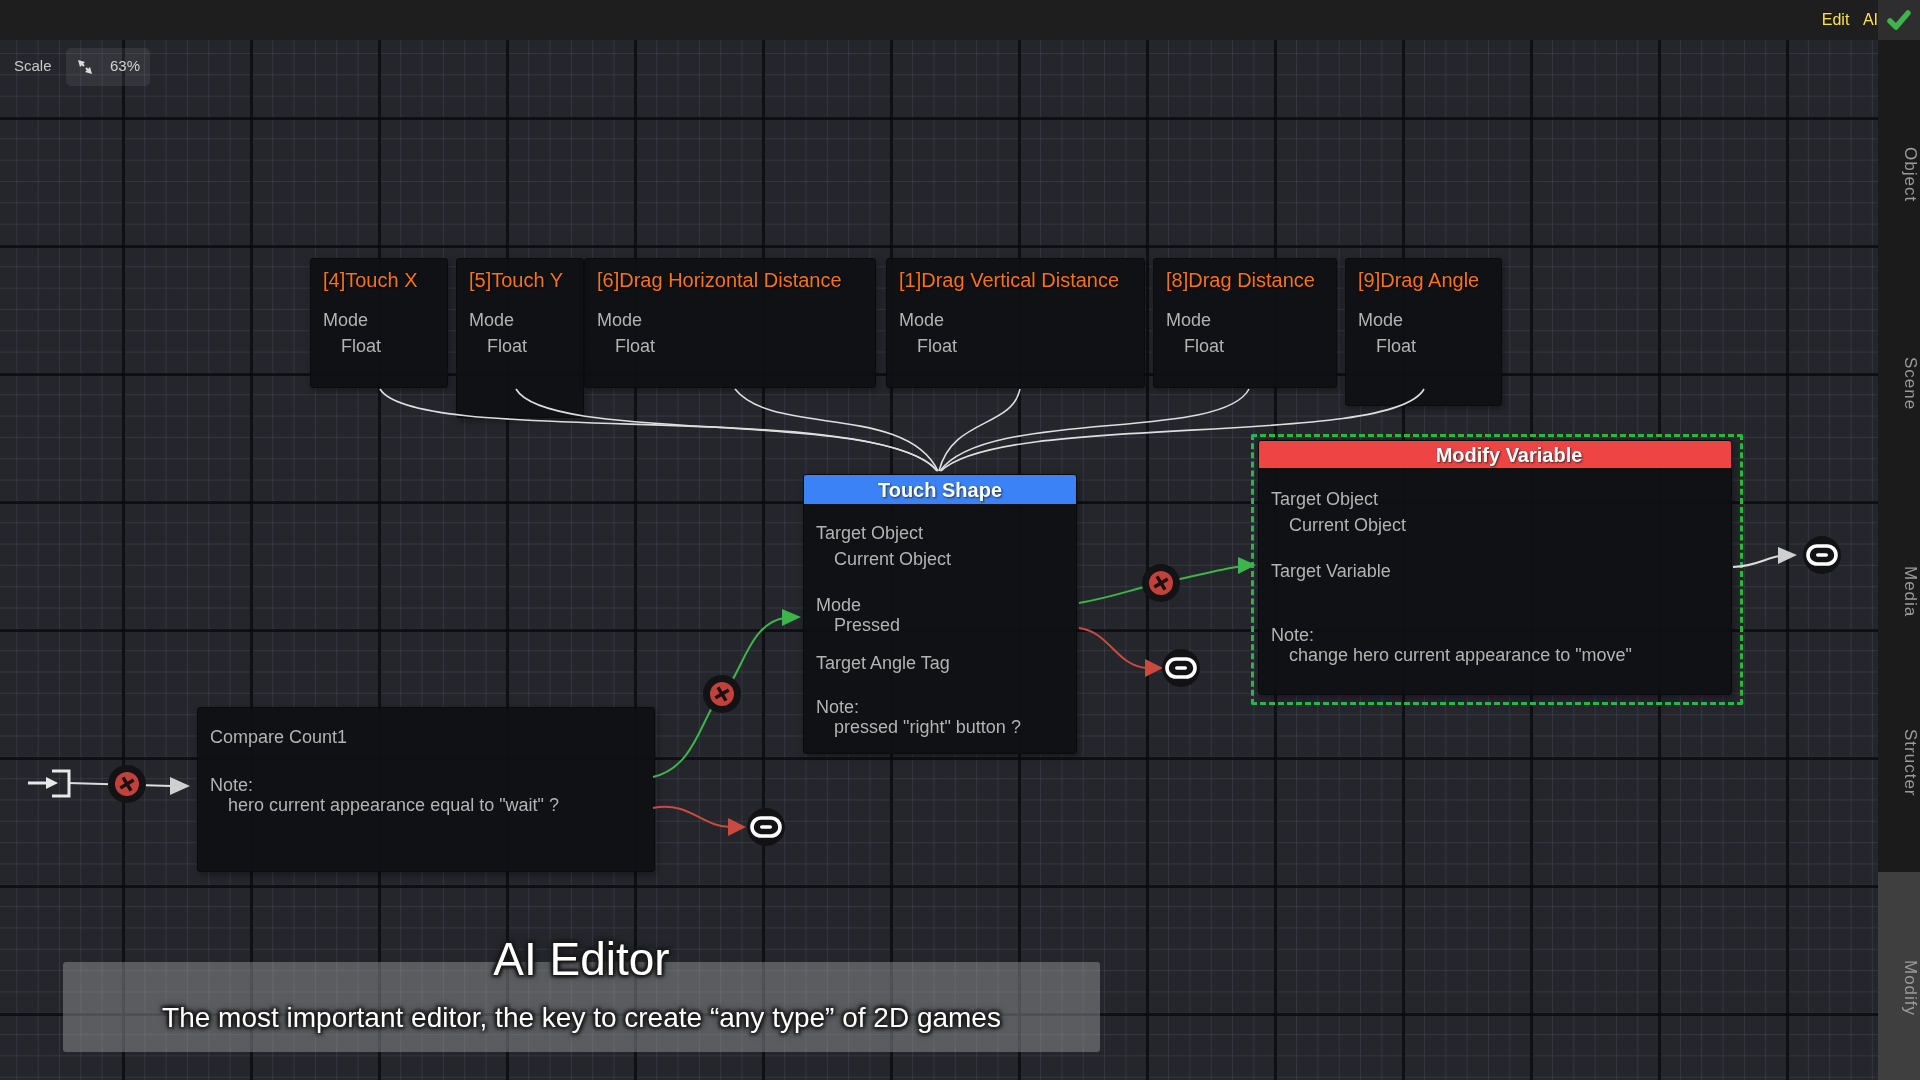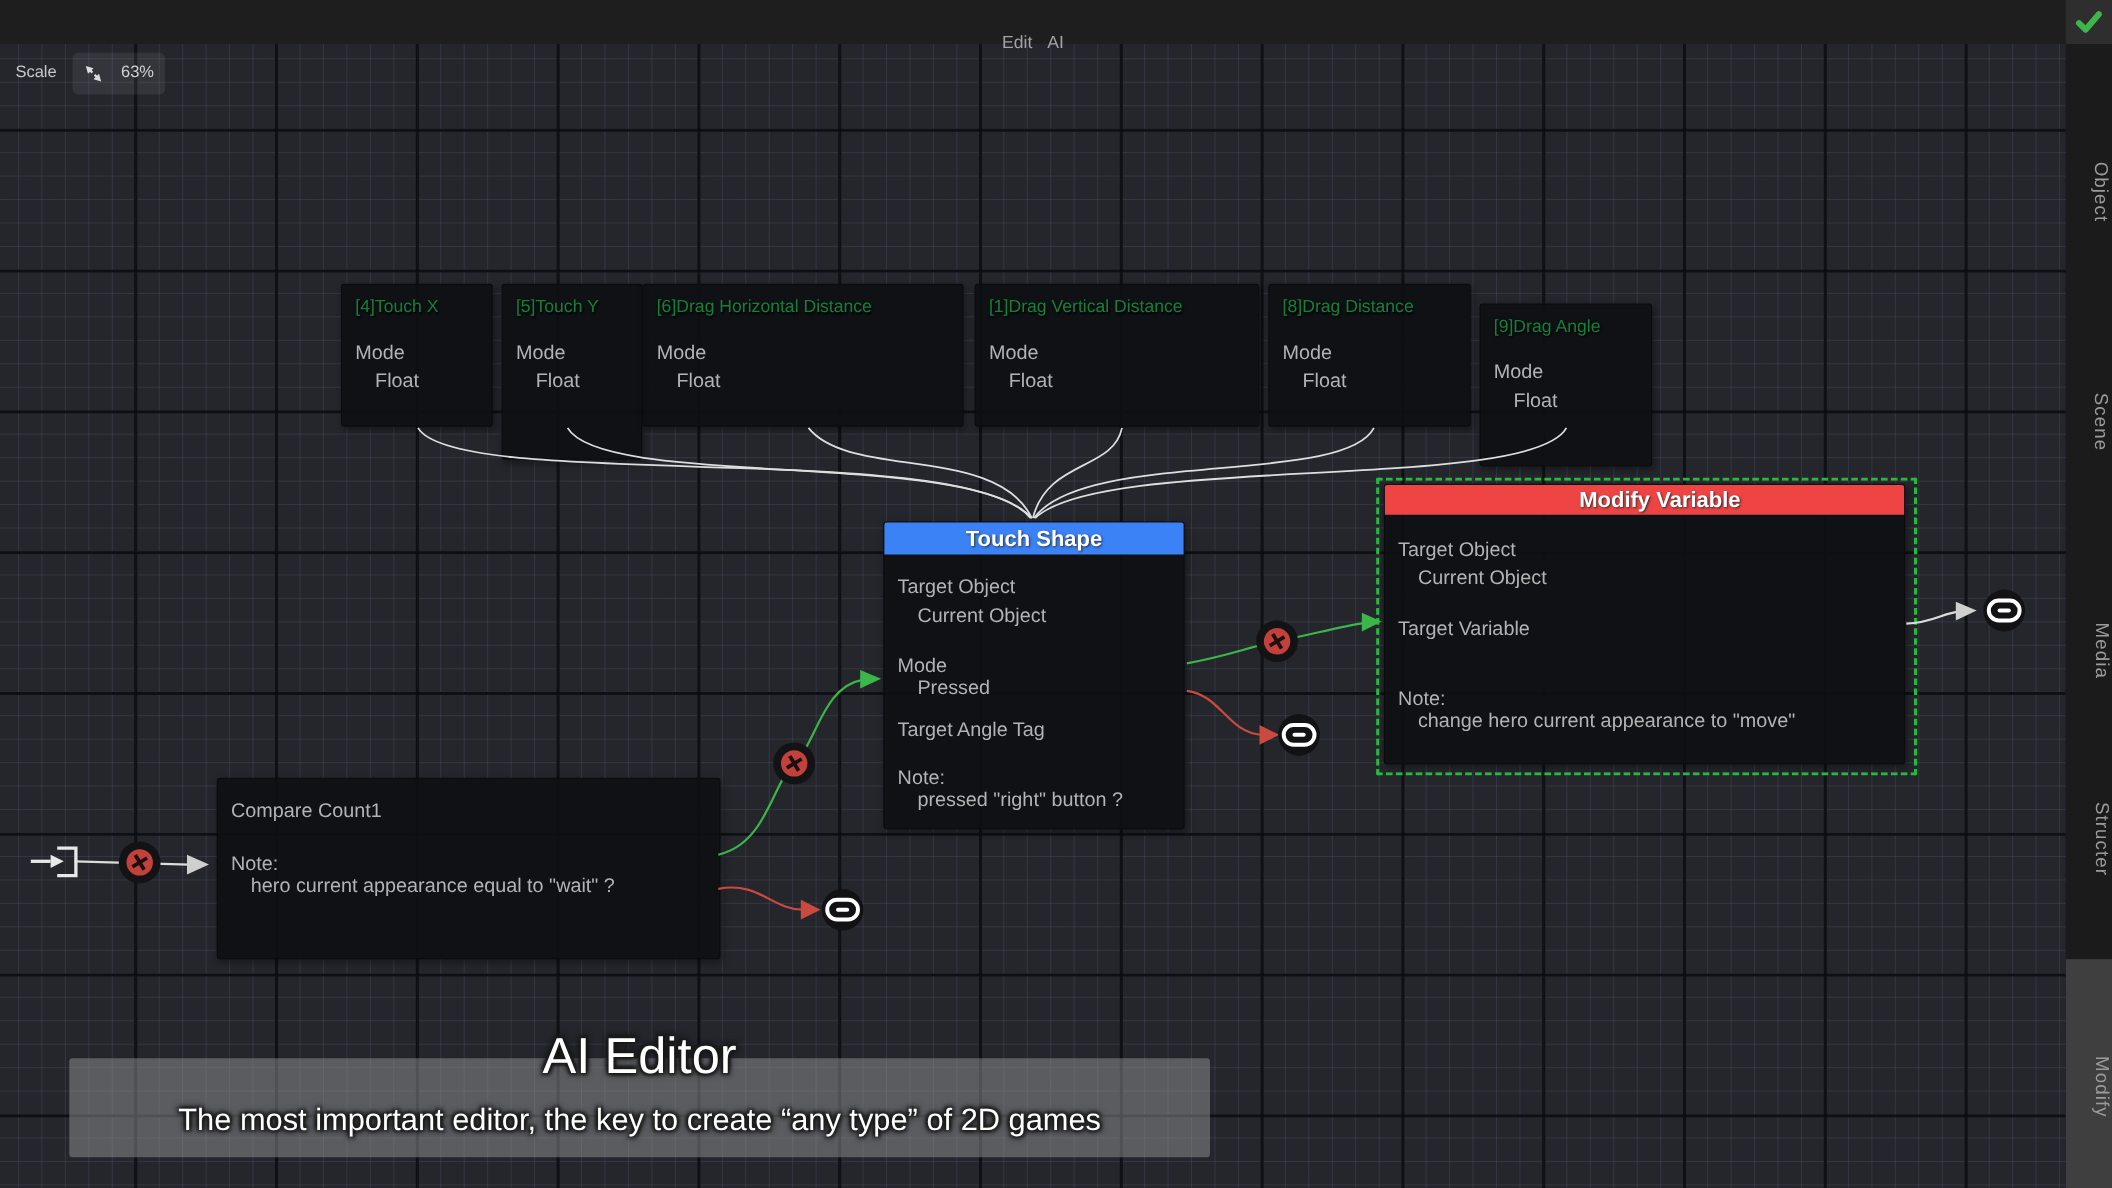--- a/index.html
+++ b/index.html
@@ -1,22 +1,22 @@
 <!DOCTYPE html>
 <html><head>
 <meta charset="utf-8">
 <style>
   html,body{margin:0;padding:0;background:#141414;}
   #stage{position:relative;width:1920px;height:1080px;overflow:hidden;
          font-family:"Liberation Sans","DejaVu Sans",sans-serif;background:#1e1e1e;}
 
   
   #topbar{position:absolute;left:0;top:0;width:1920px;height:40px;background:#1e1e1e;}
-  #topbar .title{position:absolute;left:0;top:11px;width:1878px;text-align:center;
-                 color:#a3a3a3;font-size:16px;word-spacing:10px;margin-top:20px;}
+  #topbar .title{position:absolute;left:0;top:11px;width:1878px;text-align:right;
+                 color:#fde047;font-size:16px;word-spacing:10px;}
   #confirm-btn{position:absolute;right:0;top:0;width:42px;height:40px;background:#2e2e2e;
                display:flex;align-items:center;justify-content:center;cursor:pointer;}
 
   
   #canvas{position:absolute;left:0;top:40px;width:1878px;height:1040px;
     background-color:#24262c;
     background-image:
       linear-gradient(90deg, rgba(10,11,14,.85) 0 3px, transparent 3px),
       linear-gradient(180deg, rgba(10,11,14,.85) 0 3px, transparent 3px),
       linear-gradient(90deg, rgba(140,155,190,.14) 0 1px, transparent 1px),
@@ -36,21 +36,21 @@
   #sidebar{position:absolute;right:0;top:40px;width:42px;height:1040px;background:#1b1b1b;}
   #sidebar .active-bg{position:absolute;left:0;top:832px;width:42px;height:208px;background:#3f3f3f;}
   .vtab{position:absolute;left:0;width:42px;display:flex;justify-content:center;
         writing-mode:vertical-rl;color:#9b9b9b;font-size:17px;letter-spacing:1px;cursor:pointer;}
 
   
   .node{position:absolute;background:rgba(15,16,19,.95);border:1px solid #0a0b0d;
         border-radius:3px;color:#b3b3b3;font-size:18px;line-height:26px;
         box-shadow:2px 3px 7px rgba(0,0,0,.35);box-sizing:border-box;}
   .node .body{padding:8px 12px 0 12px;}
-  .node .ntitle{color:#15803d;font-size:16px;text-shadow:1px 1px 2px #000;}
+  .node .ntitle{color:#f97316;font-size:20px;text-shadow:1px 1px 2px #000;}
   .indent{padding-left:18px;}
   .hdr{height:29px;display:flex;align-items:center;justify-content:center;
        color:#fff;font-size:20px;font-weight:600;text-shadow:1px 1px 2px rgba(40,40,40,.9);
        border-radius:2px 2px 0 0;}
   .hdr.yellow{background:#3b82f6;}
   .hdr.purple{background:#ef4444;padding-left:28px;}
   #selection-frame{position:absolute;left:1251px;top:434px;width:486px;height:265px;
                    border:3px dashed #28b83e;border-radius:2px;pointer-events:none;}
 
   
@@ -144,21 +144,21 @@
       <div class="indent">Float</div>
     </div>
   </div>
   <div class="node" style="left:1153px;top:258px;width:184px;height:130px">
     <div class="body">
       <div class="ntitle">[8]Drag Distance</div>
       <div style="margin-top:14px">Mode</div>
       <div class="indent">Float</div>
     </div>
   </div>
-  <div class="node" style="left:1345px;top:276px;width:157px;height:148px">
+  <div class="node" style="left:1345px;top:258px;width:157px;height:148px">
     <div class="body">
       <div class="ntitle">[9]Drag Angle</div>
       <div style="margin-top:14px">Mode</div>
       <div class="indent">Float</div>
     </div>
   </div>
 
   <div class="node" style="left:803px;top:474px;width:274px;height:280px">
     <div class="hdr yellow">Touch Shape</div>
     <div class="body">

